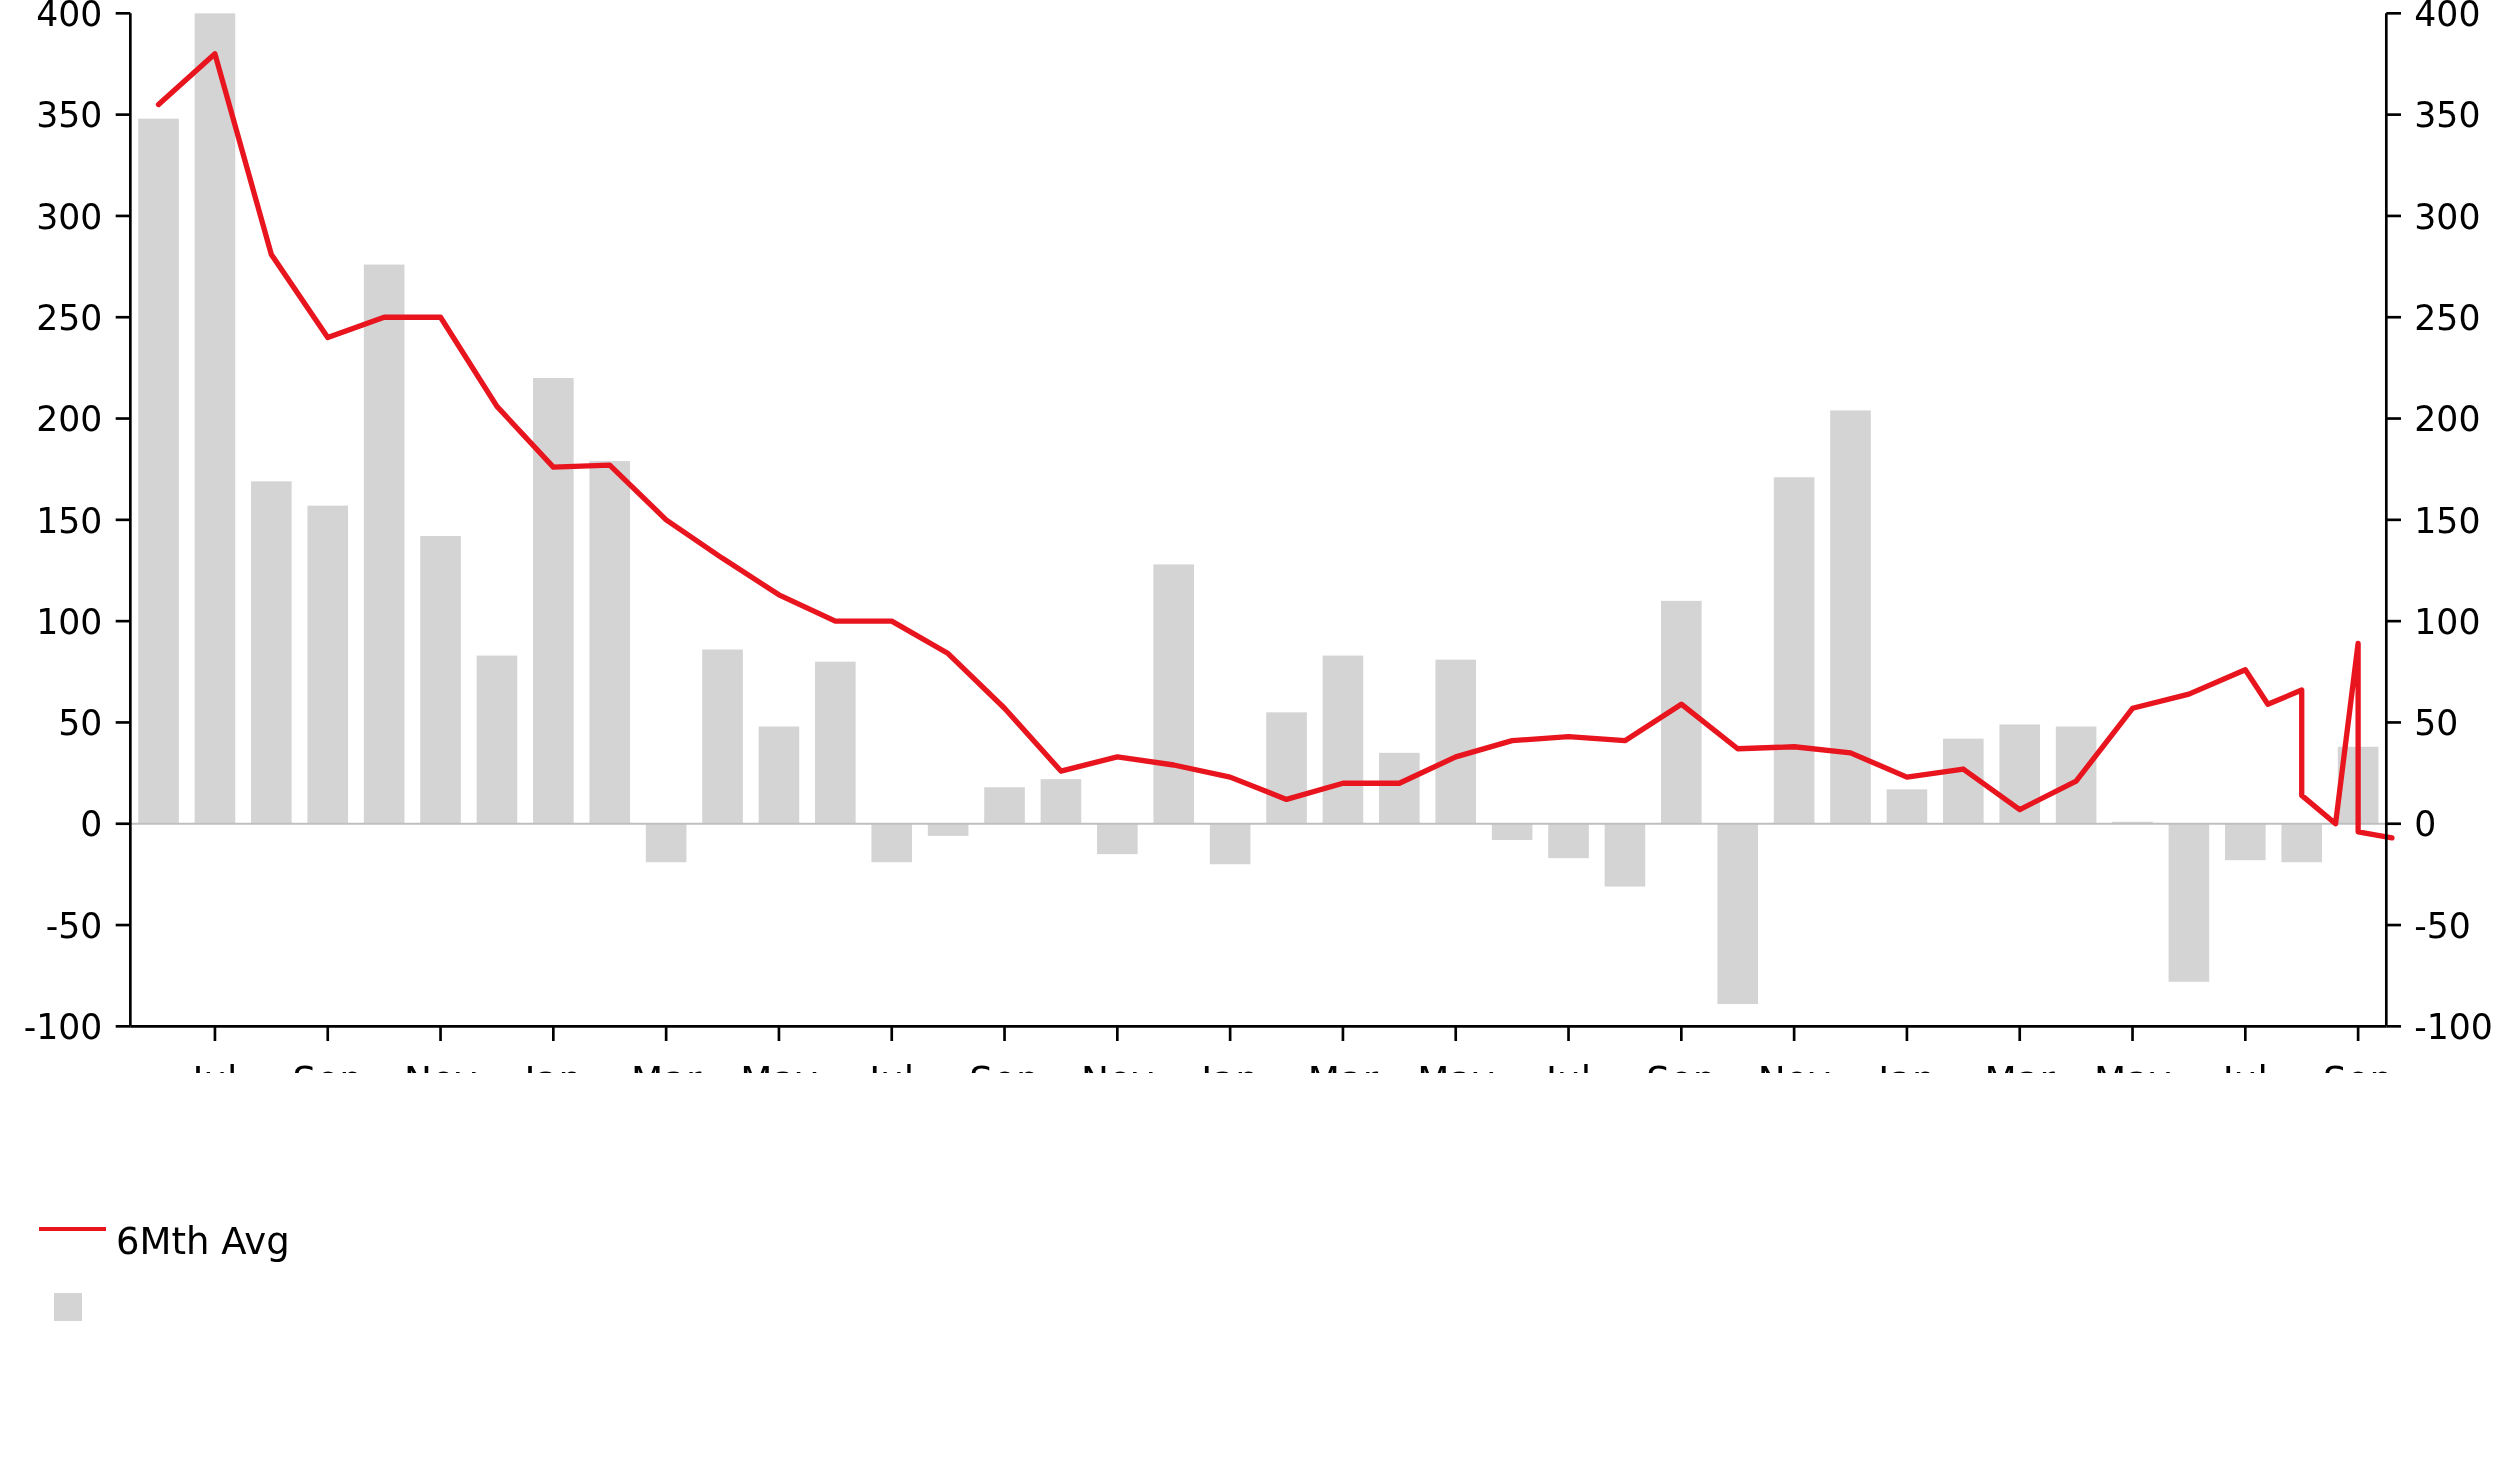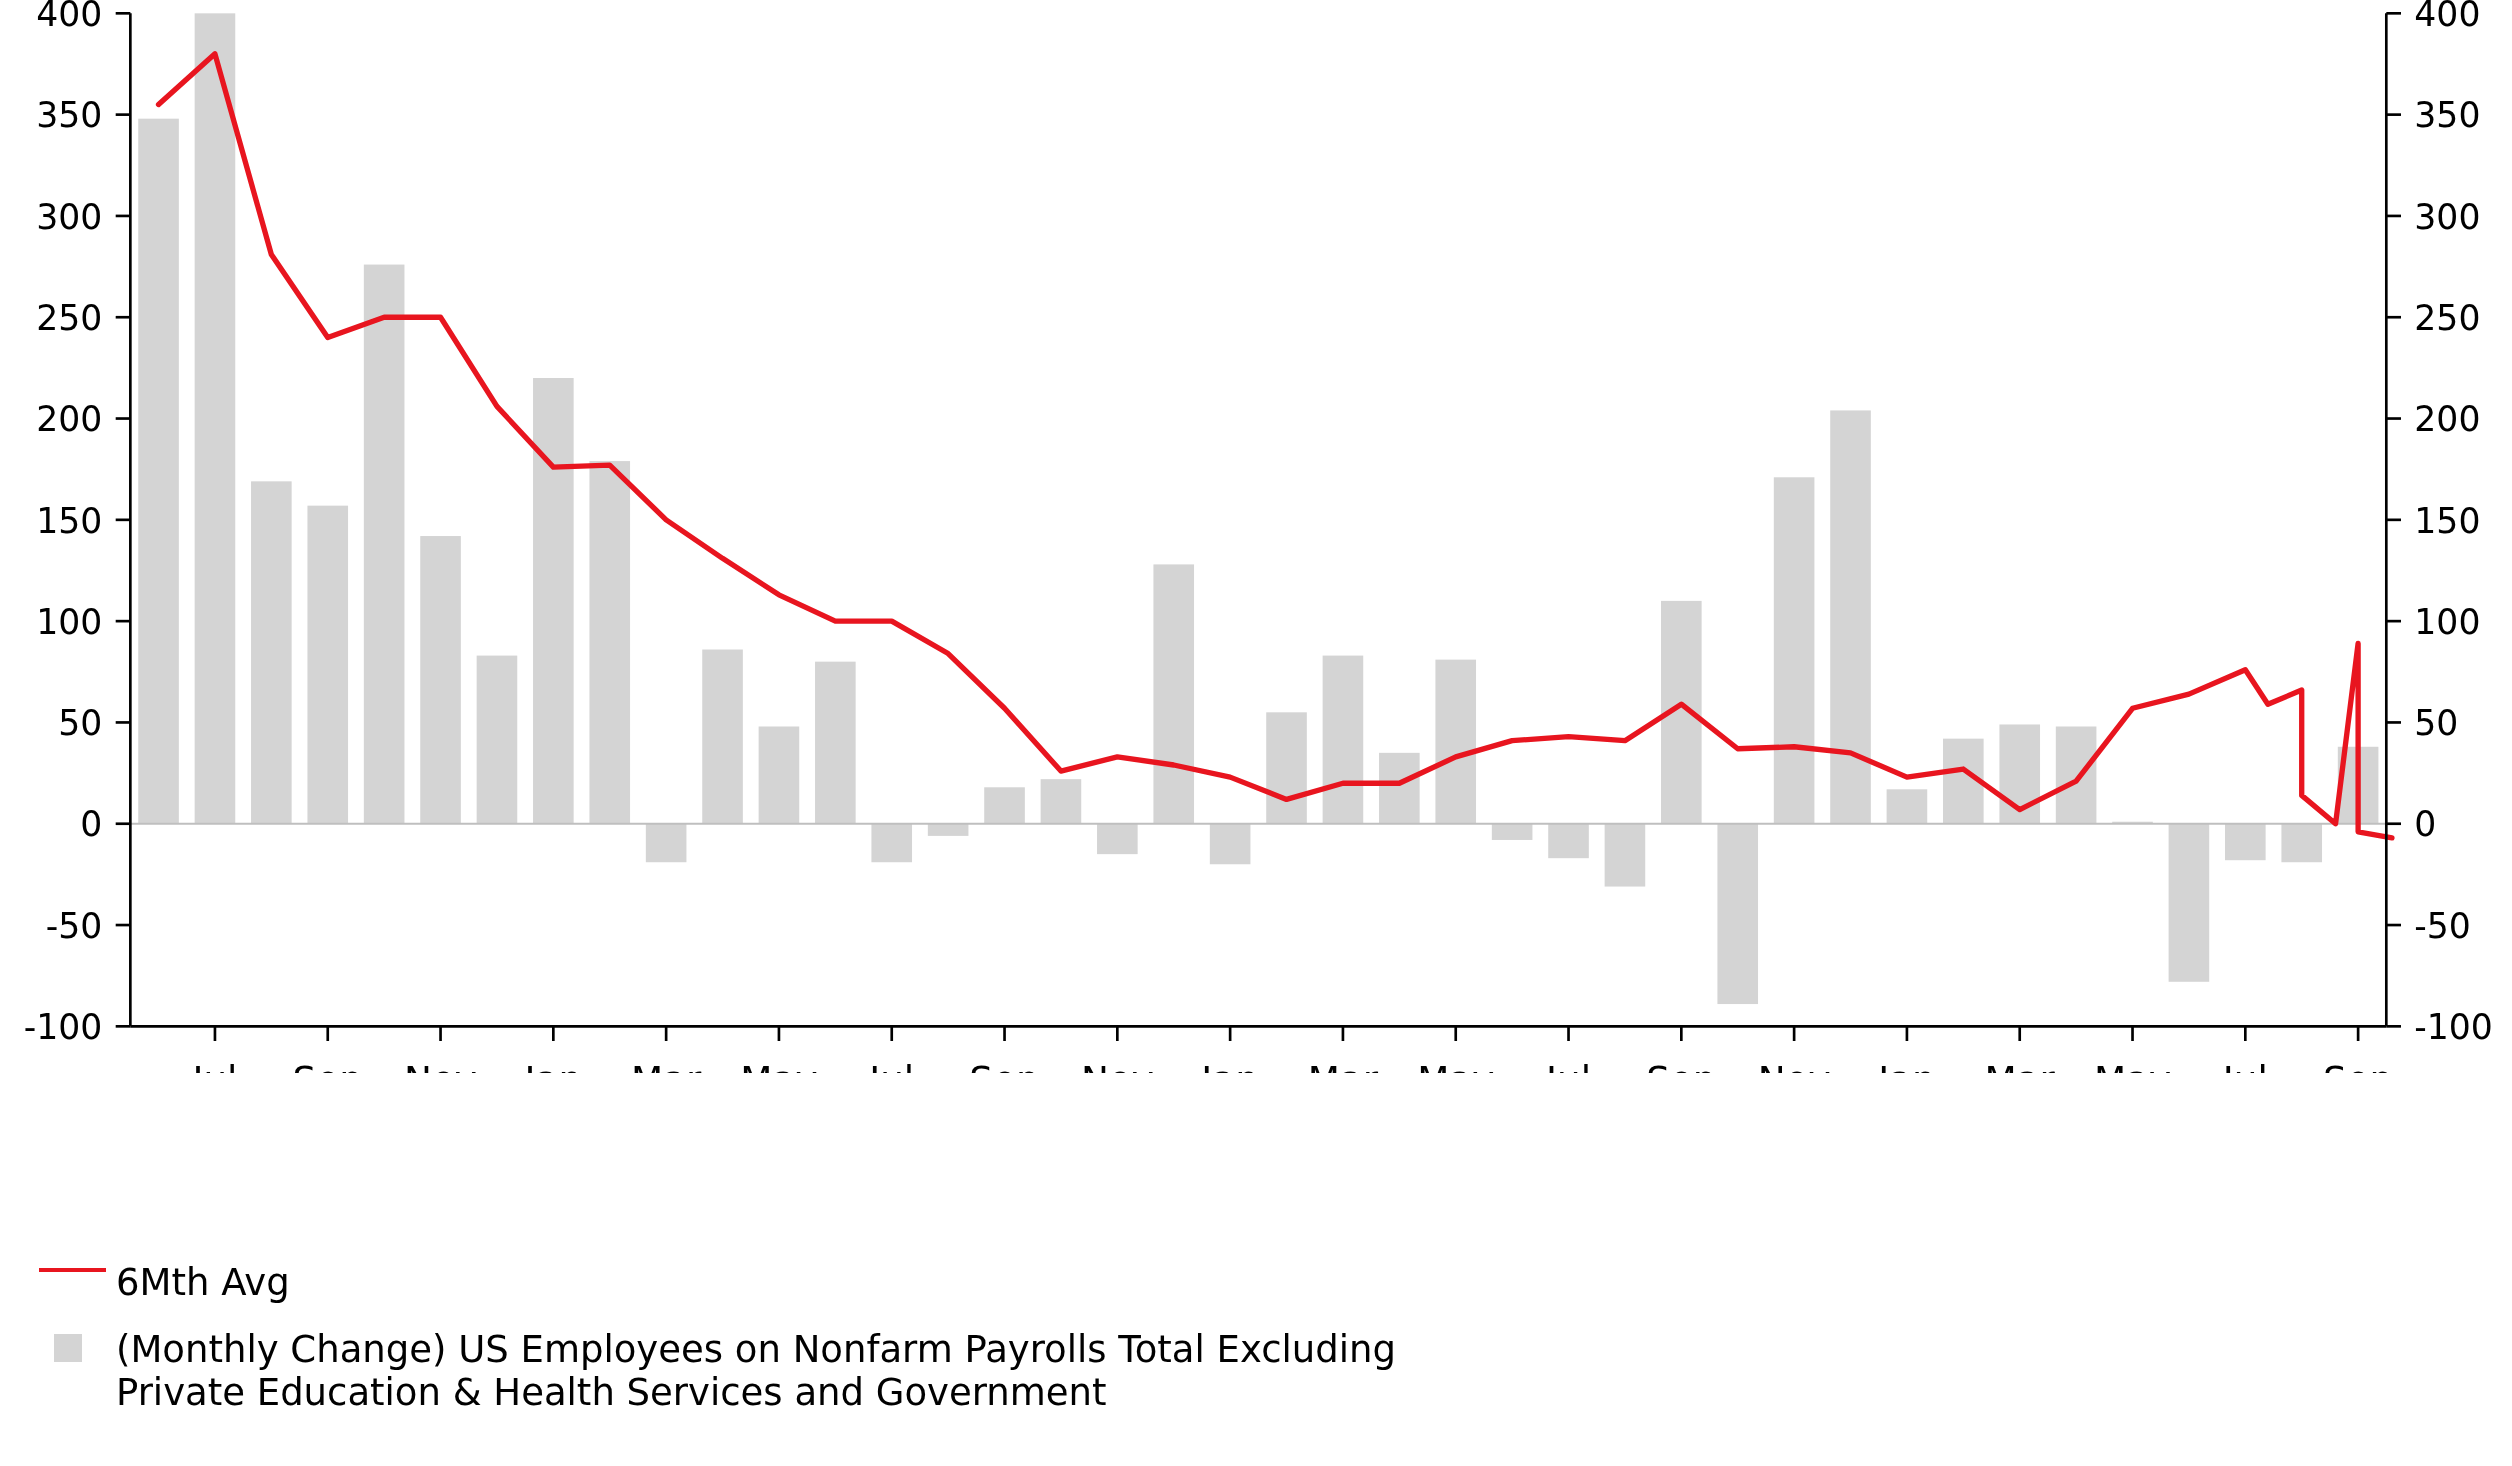--- a/index.html
+++ b/index.html
@@ -50,21 +50,20 @@
     font-size: 56px;
     fill: #000000;
   }
 
   
   .legend {
     position: absolute;
     left: 39px;
     top: 1220px;
     width: 2000px;
-    margin-top: 41px;
   }
   .legend-row {
     display: flex;
     align-items: flex-start;
     margin-bottom: 23px;
   }
   .legend-key {
     width: 77px;
     flex: 0 0 77px;
     display: flex;
@@ -240,19 +239,17 @@
     <div class="legend-row">
       <div class="legend-key">
         <div class="legend-line"></div>
       </div>
       <div class="legend-label">6Mth Avg</div>
     </div>
     <div class="legend-row">
       <div class="legend-key">
         <div class="legend-swatch"></div>
       </div>
-      <div class="legend-label">(Monthly Change) US Employees on Nonfarm Payrolls Total Excluding
-Private Education &amp; Health Services and Government</div>
     </div>
   </div>
 
 </div>
 
 
 </body></html>

